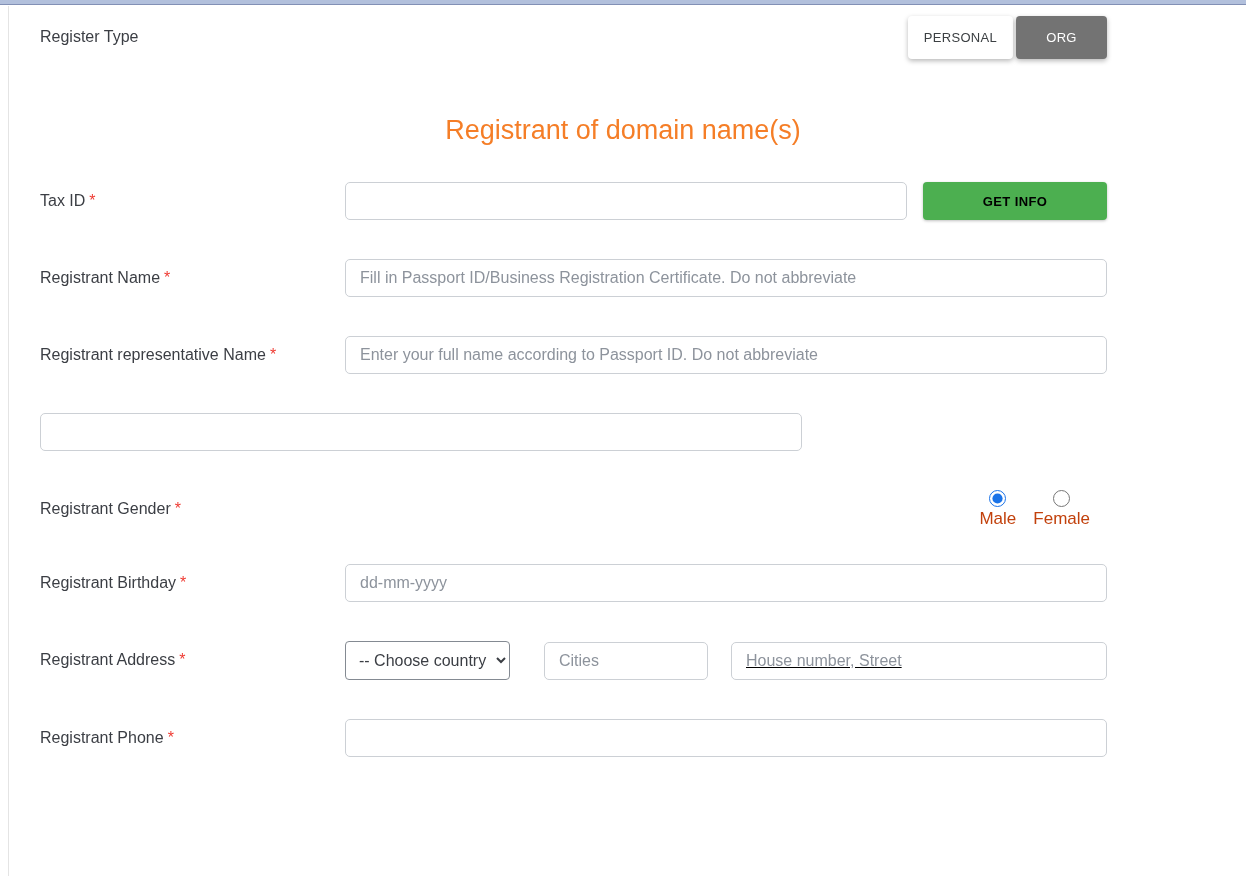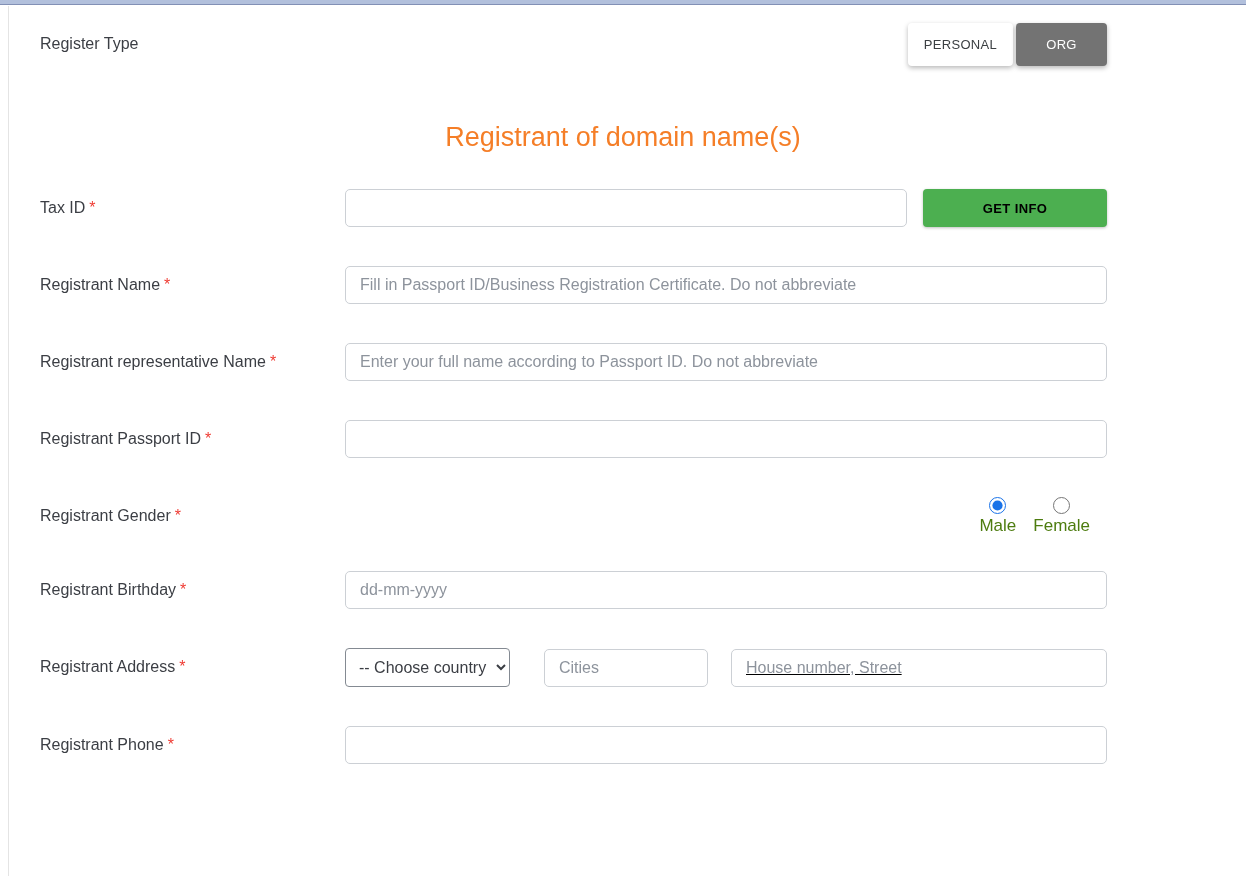--- a/index.html
+++ b/index.html
@@ -14,21 +14,21 @@
   }
   .topbar {
     width: 100%; height: 5px;
     background: #b2c0dc;
     border-bottom: 1px solid #8290b5;
   }
   .left-hairline {
     position: absolute; left: 8px; top: 6px; bottom: 0;
     width: 1px; background: #e4e4e4;
   }
-  .content { padding-top: 17px; border-radius: 12px; }
+  .content { padding-top: 10px; border-radius: 12px; }
 
   .form-row {
     display: flex; align-items: center;
     padding-left: 40px;
     margin-bottom: 39px;
   }
   .row-label {
     width: 305px; flex-shrink: 0;
     font-size: 16px; color: #3b3e44;
     line-height: 1.3;
@@ -87,21 +87,21 @@
   
   .gender-row { margin-bottom: 35px; }
   .radio-option {
     display: flex; flex-direction: column; align-items: center;
     margin-right: 17px;
   }
   .radio-option input[type="radio"] {
     width: 17px; height: 17px; margin: 0 0 2px 0;
     accent-color: #1a73e8; cursor: pointer;
   }
-  .radio-option .radio-label { font-size: 17px; color: #4d7c0f; }
+  .radio-option .radio-label { font-size: 17px; color: #c2410c; }
 
   
   .country-select {
     width: 165px; height: 39px; flex-shrink: 0;
     border: 1px solid #848a92; border-radius: 4px;
     background: #ffffff;
     font-family: "Liberation Sans", sans-serif;
     font-size: 16px; color: #3b3e44;
     padding: 0 4px 0 9px;
     margin-right: 34px;
@@ -153,23 +153,20 @@
   <div class="form-row">
     <div class="row-label">
       <span>Registrant representative Name</span><span class="required">*</span>
     </div>
     <div class="row-field">
       <input type="text" class="text-input" placeholder="Enter your full name according to Passport ID. Do not abbreviate" style="">
     </div>
   </div>
 
   <div class="form-row">
-    <div class="row-label">
-      <span>Registrant Passport ID</span><span class="required">*</span>
-    </div>
     <div class="row-field">
       <input type="text" class="text-input" placeholder="" style="">
     </div>
   </div>
 
   <div class="form-row gender-row">
     <div class="row-label">
       <span>Registrant Gender</span><span class="required">*</span>
     </div>
     <div class="row-field">

